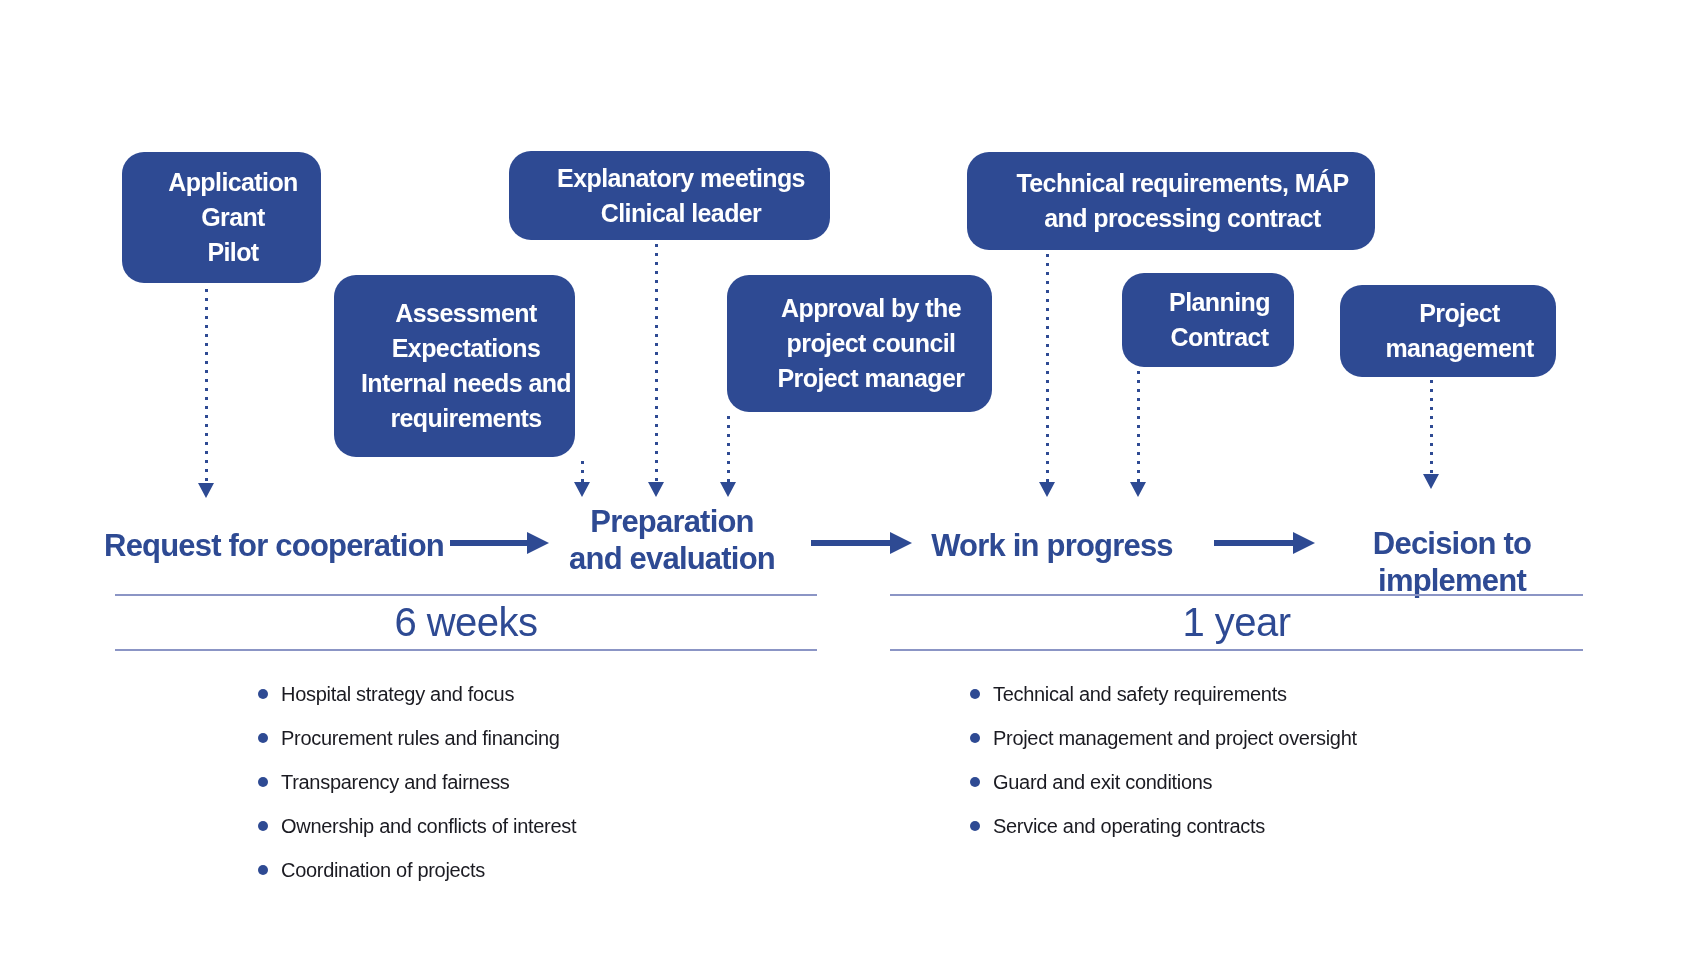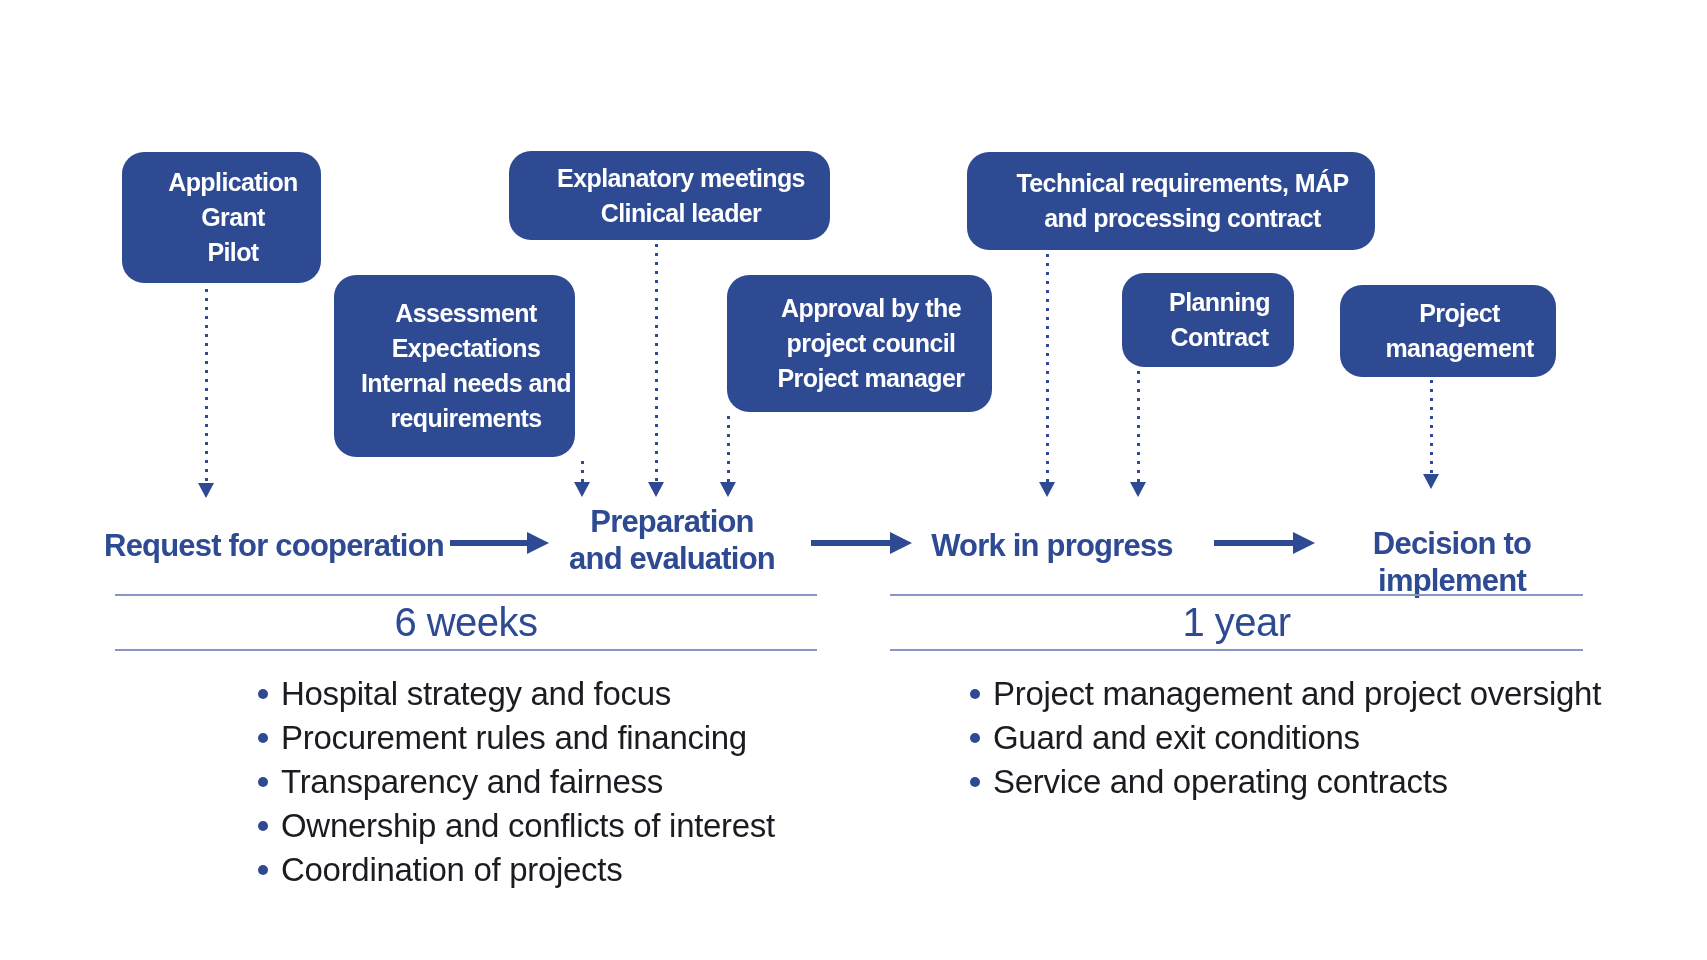--- a/index.html
+++ b/index.html
@@ -40,21 +40,21 @@
     position:absolute;color:var(--navy);font-weight:700;font-size:31px;
     line-height:37px;text-align:center;letter-spacing:-0.8px;
   }
   .rule{position:absolute;height:2px;background:var(--rule);}
   .duration{
     position:absolute;color:var(--navy);font-weight:400;font-size:40px;
     text-align:center;letter-spacing:-0.5px;
   }
   .bullets{position:absolute;list-style:none;margin:0;padding:0;}
   .bullets li{
-    display:flex;align-items:center;height:44px;font-size:33px;
+    display:flex;align-items:center;height:44px;font-size:20px;
     color:var(--body-text);letter-spacing:-0.3px;white-space:nowrap;
   }
   .bullets .dot{
     width:10px;height:10px;border-radius:50%;background:var(--navy);
     margin-right:13px;flex:none;
   }
 </style>
 </head>
 <body>
 
@@ -174,20 +174,24 @@
       </li>
     <li>
         <span class="dot"></span>
         <span>Coordination of projects</span>
       </li>
   </ul>
 
   <ul class="bullets" style="left:970px;top:672px;">
     <li>
         <span class="dot"></span>
+        <span>Technical and safety requirements</span>
+      </li>
+    <li>
+        <span class="dot"></span>
         <span>Project management and project oversight</span>
       </li>
     <li>
         <span class="dot"></span>
         <span>Guard and exit conditions</span>
       </li>
     <li>
         <span class="dot"></span>
         <span>Service and operating contracts</span>
       </li>

